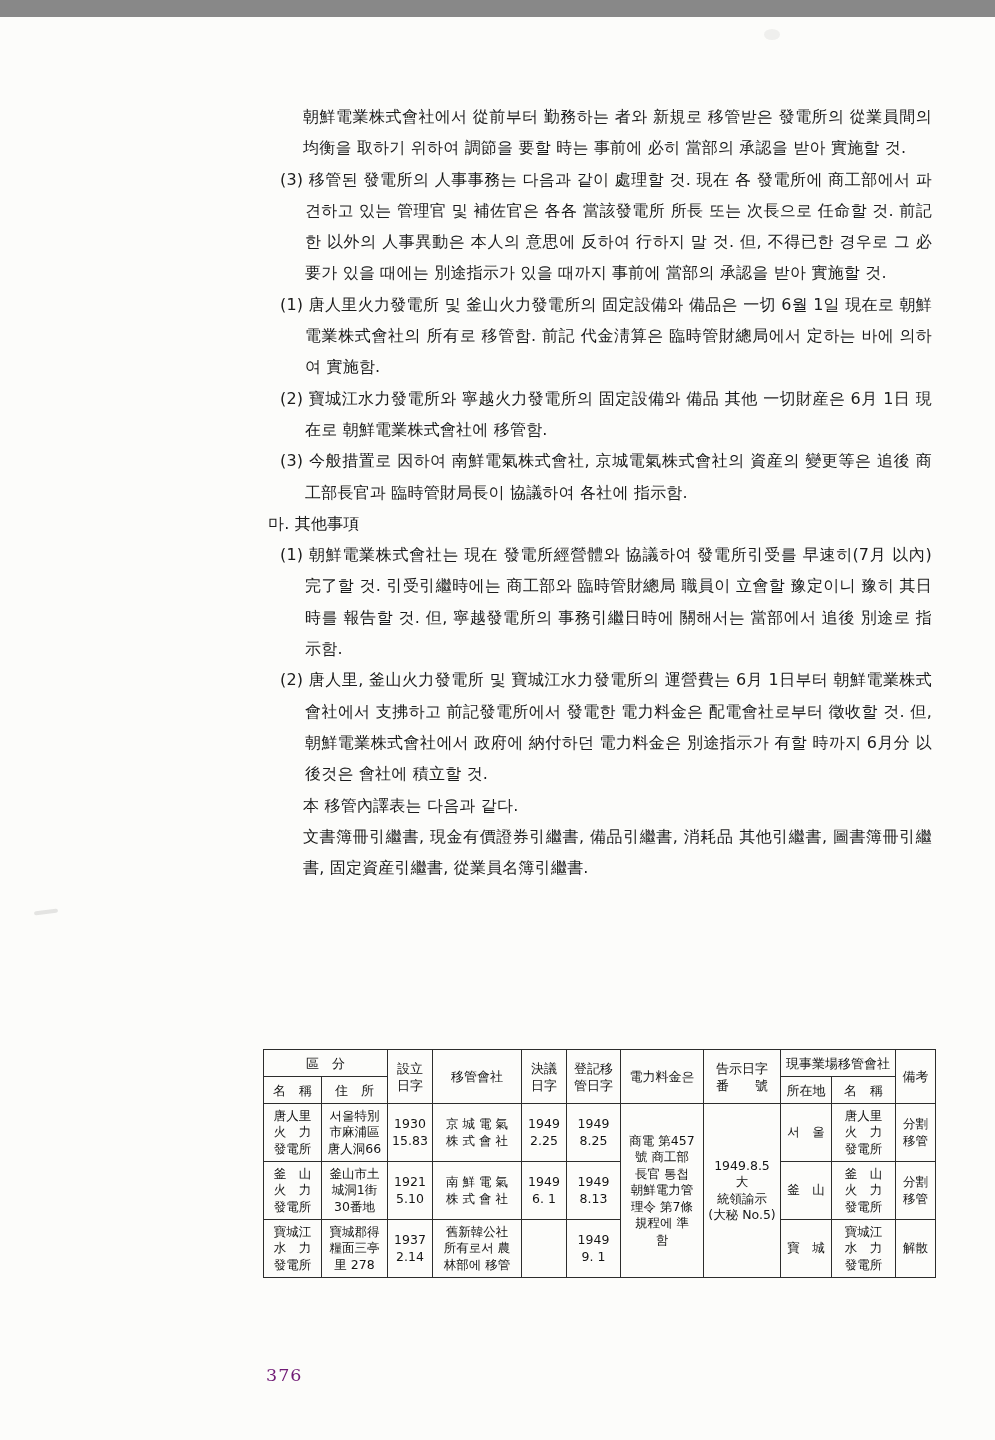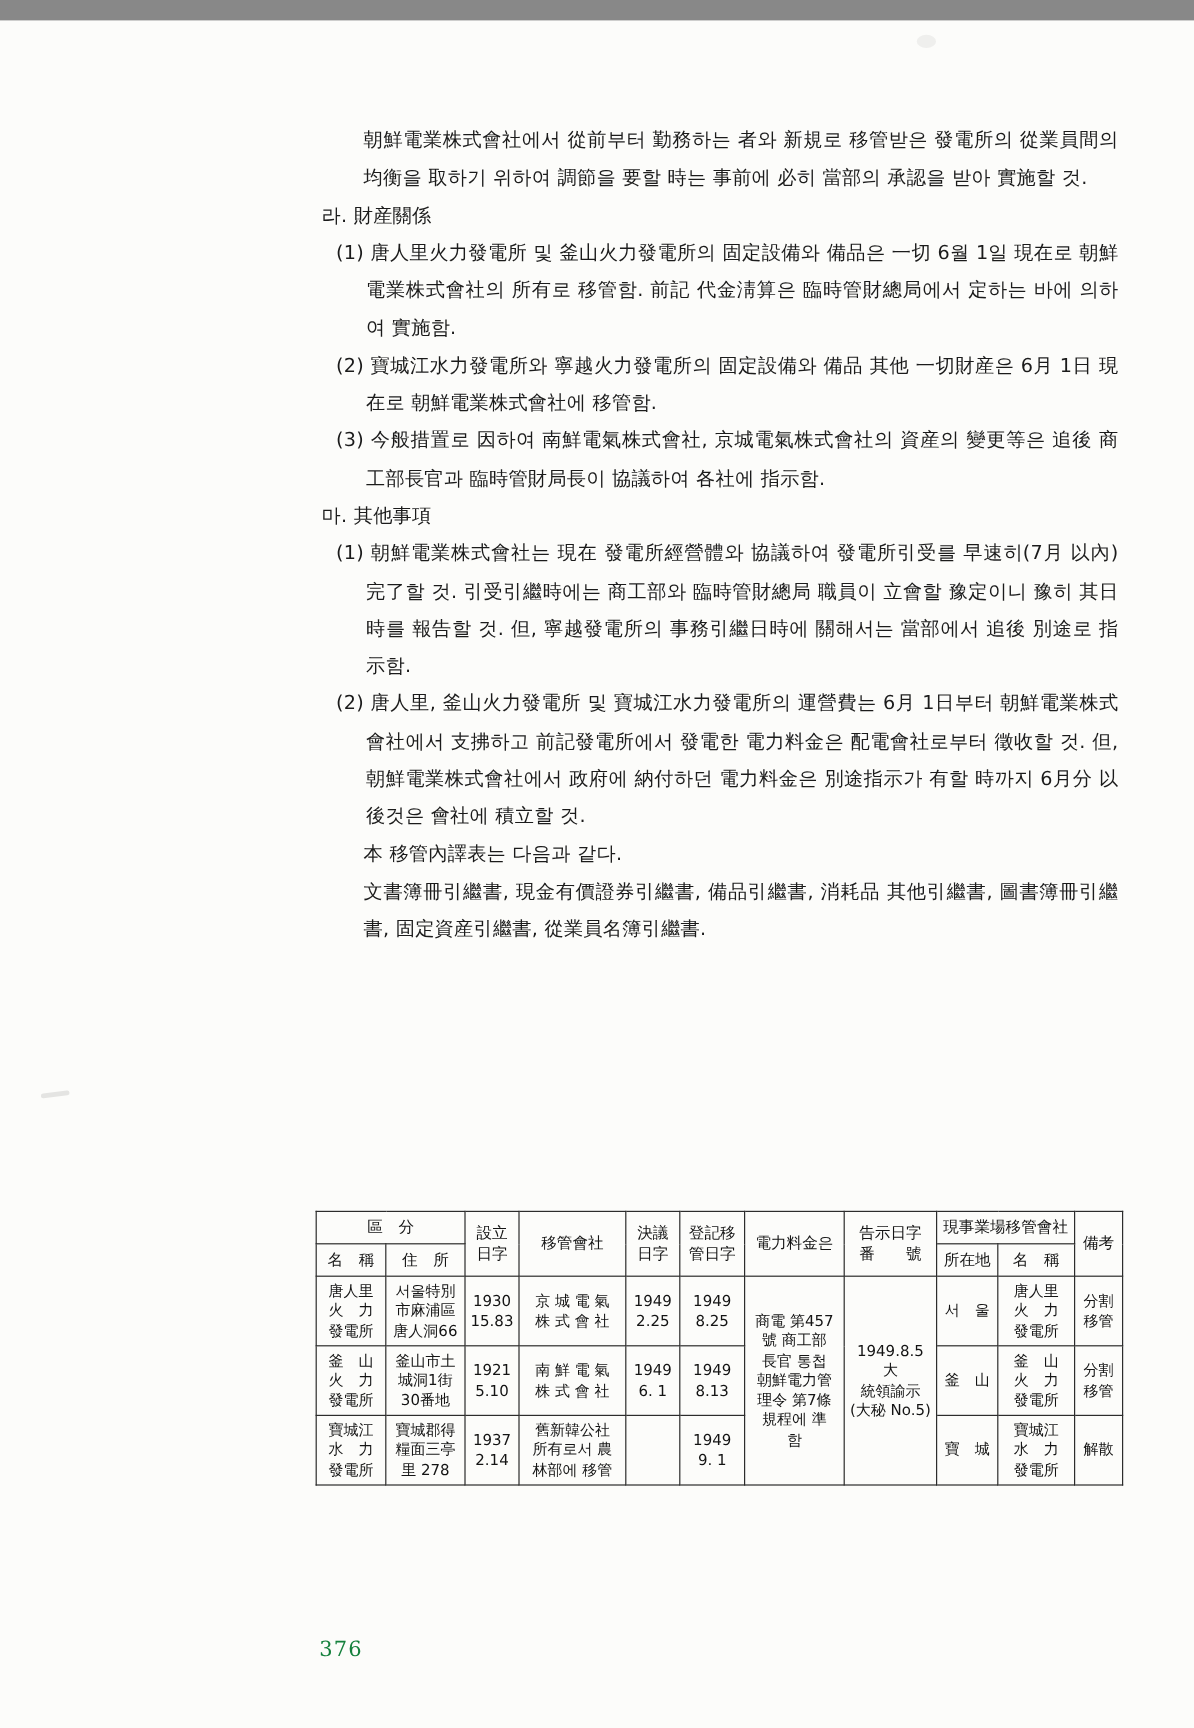--- a/index.html
+++ b/index.html
@@ -16,21 +16,21 @@
     letter-spacing:0.2px;
   }
   .quote p { margin:0; }
   .cont { padding-left:37px; }
   .hang { padding-left:39px; text-indent:-25px; }
   .ind  { padding-left:37px; }
   .sec  { padding-left:2px; }
 
   
   .xfer-table {
-    position:absolute; left:263px; top:992px; width:672px;
+    position:absolute; left:263px; top:1032px; width:672px;
     border-collapse:collapse; table-layout:fixed;
     font-size:12.5px; color:#141414;
   }
   .xfer-table th, .xfer-table td {
     border:1.4px solid #2c2c2c; text-align:center; vertical-align:middle;
     padding:2px 3px; font-weight:normal; white-space:pre-line;
     line-height:16.5px; overflow:hidden;
   }
   .xfer-table thead th { font-size:13px; line-height:17px; }
   .xfer-table thead tr { height:27px; }
@@ -42,21 +42,21 @@
 
   
   .closing {
     position:absolute; left:254px; top:1234px; width:688px;
     font-size:19.5px; line-height:38.6px; text-align:justify;
     text-indent:33px; color:#141414; letter-spacing:0.2px;
   }
   .pagenum {
     position:absolute; left:266px; top:1348px;
     font-size:17.5px; letter-spacing:1px;
-    font-family:"DejaVu Serif","Liberation Serif",serif; color:#15803d;
+    font-family:"DejaVu Serif","Liberation Serif",serif; color:#701a75;
   }
   
   .artifact-dash {
     position:absolute; left:34px; top:893px; width:24px; height:4px;
     background:#e4e4e2; border-radius:2px; transform:rotate(-7deg);
   }
   .artifact-smudge {
     position:absolute; left:764px; top:12px; width:16px; height:11px;
     background:#efefed; border-radius:50%;
   }
@@ -64,21 +64,21 @@
 </head>
 <body>
 
 <div class="page">
 
   <div class="artifact-smudge"></div>
   <div class="artifact-dash"></div>
 
   <div class="quote">
     <p class="cont">朝鮮電業株式會社에서 從前부터 勤務하는 者와 新規로 移管받은 發電所의 從業員間의 均衡을 取하기 위하여 調節을 要할 時는 事前에 必히 當部의 承認을 받아 實施할 것.</p>
-    <p class="sec">라. 財産關係</p>
+    <p class="hang">(3) 移管된 發電所의 人事事務는 다음과 같이 處理할 것. 現在 各 發電所에 商工部에서 파견하고 있는 管理官 및 補佐官은 各各 當該發電所 所長 또는 次長으로 任命할 것. 前記한 以外의 人事異動은 本人의 意思에 反하여 行하지 말 것. 但, 不得已한 경우로 그 必要가 있을 때에는 別途指示가 있을 때까지 事前에 當部의 承認을 받아 實施할 것.</p>
     <p class="hang">(1) 唐人里火力發電所 및 釜山火力發電所의 固定設備와 備品은 一切 6월 1일 現在로 朝鮮電業株式會社의 所有로 移管함. 前記 代金淸算은 臨時管財總局에서 定하는 바에 의하여 實施함.</p>
     <p class="hang">(2) 寶城江水力發電所와 寧越火力發電所의 固定設備와 備品 其他 一切財産은 6月 1日 現在로 朝鮮電業株式會社에 移管함.</p>
     <p class="hang">(3) 今般措置로 因하여 南鮮電氣株式會社, 京城電氣株式會社의 資産의 變更等은 追後 商工部長官과 臨時管財局長이 協議하여 各社에 指示함.</p>
     <p class="sec">마. 其他事項</p>
     <p class="hang">(1) 朝鮮電業株式會社는 現在 發電所經營體와 協議하여 發電所引受를 早速히(7月 以內) 完了할 것. 引受引繼時에는 商工部와 臨時管財總局 職員이 立會할 豫定이니 豫히 其日時를 報告할 것. 但, 寧越發電所의 事務引繼日時에 關해서는 當部에서 追後 別途로 指示함.</p>
     <p class="hang">(2) 唐人里, 釜山火力發電所 및 寶城江水力發電所의 運營費는 6月 1日부터 朝鮮電業株式會社에서 支拂하고 前記發電所에서 發電한 電力料金은 配電會社로부터 徵收할 것. 但, 朝鮮電業株式會社에서 政府에 納付하던 電力料金은 別途指示가 有할 時까지 6月分 以後것은 會社에 積立할 것.</p>
     <p class="ind">本 移管內譯表는 다음과 같다.</p>
     <p class="ind">文書簿冊引繼書, 現金有價證券引繼書, 備品引繼書, 消耗品 其他引繼書, 圖書簿冊引繼書, 固定資産引繼書, 從業員名簿引繼書.</p>
   </div>
 

